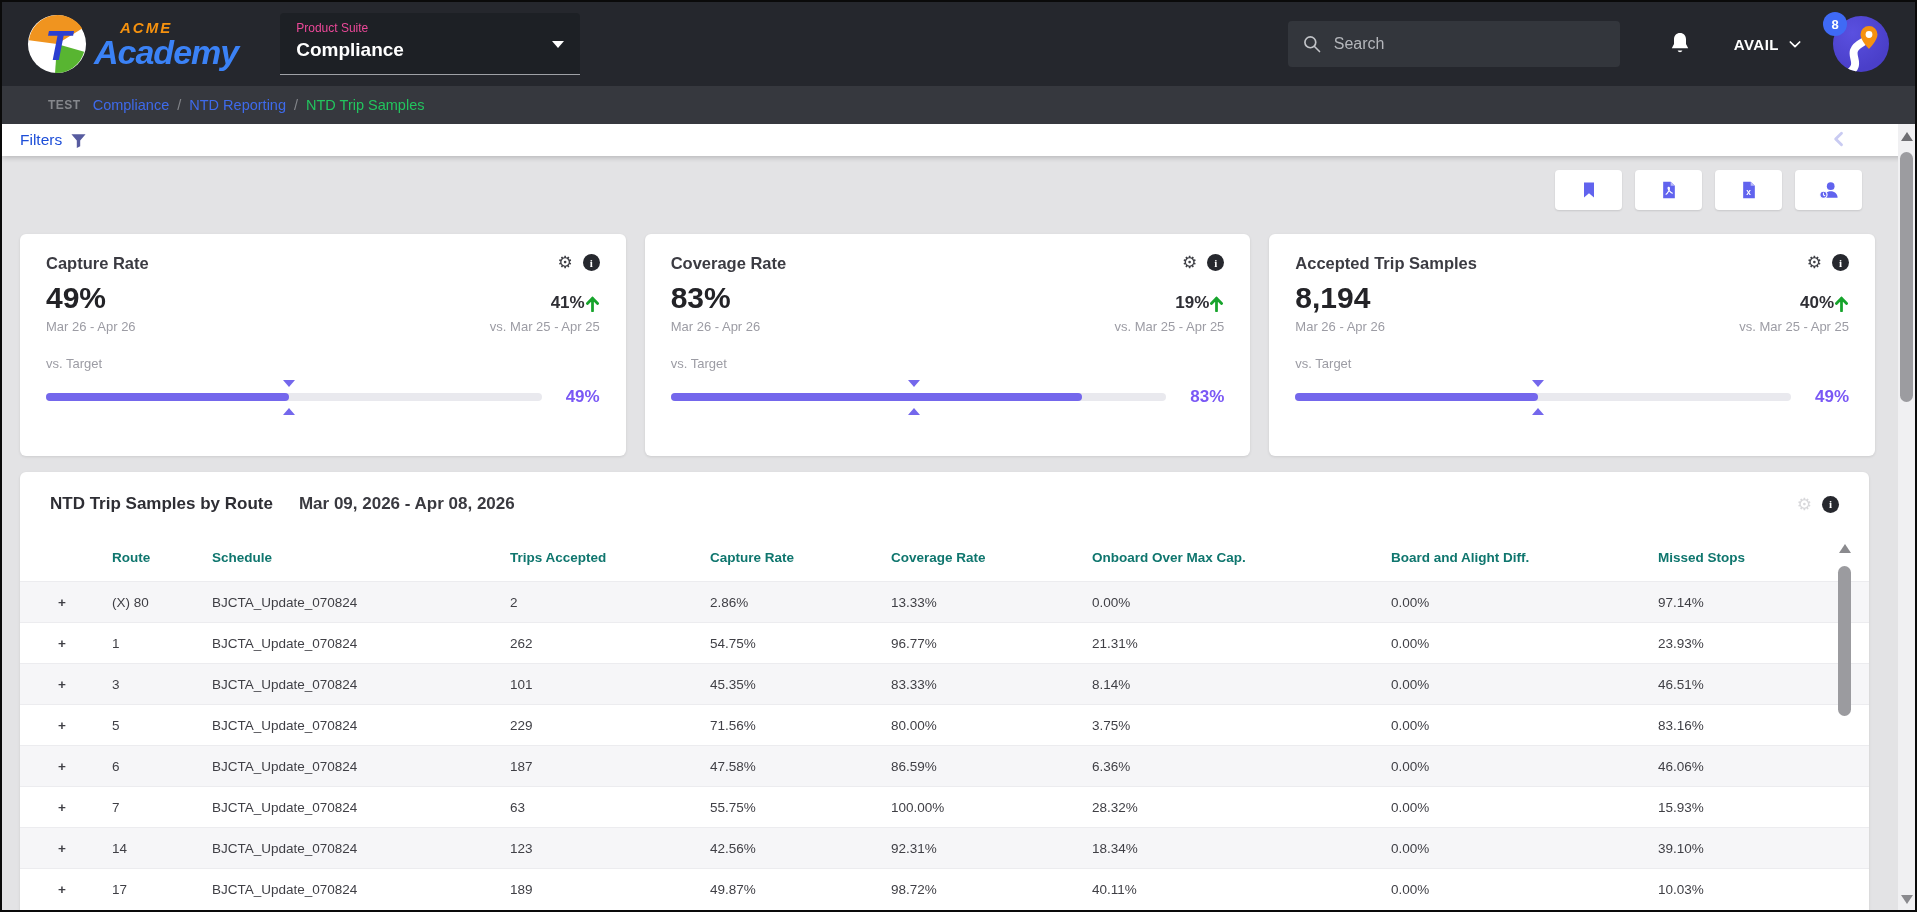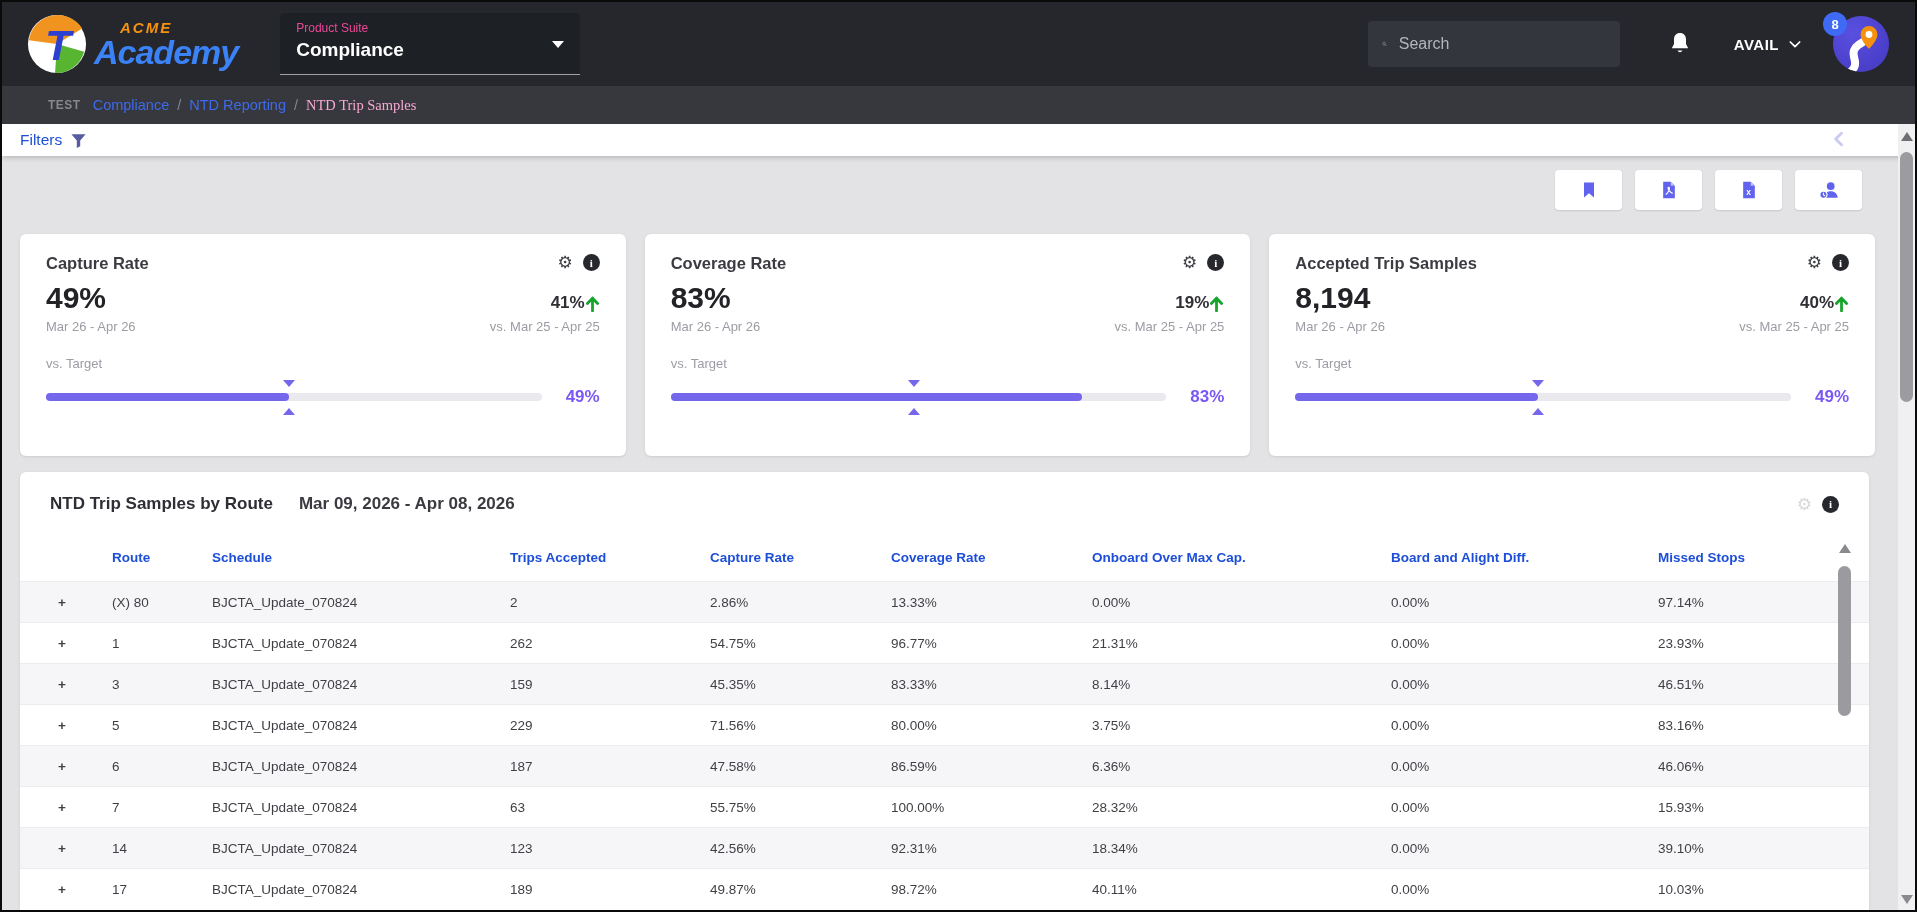--- a/index.html
+++ b/index.html
@@ -12,36 +12,36 @@
   .logo-wrap { display:flex; align-items:center; cursor:pointer; }
   .logo-circle { width:62px; height:62px; }
   .logo-text { margin-left:6px; font-style:italic; line-height:1; }
   .logo-acme { color:#f6920f; font-size:15px; font-weight:bold; letter-spacing:2px; margin-left:26px; }
   .logo-academy { color:#3b82f6; font-size:34px; font-weight:bold; letter-spacing:-1px; }
   .suite-box { margin-left:42px; width:300px; height:62px; background:#1d2025; border-bottom:1px solid #9fa1a6; border-radius:4px 4px 0 0; padding:8px 16px 0 16px; position:relative; cursor:pointer; }
   .suite-label { color:#ec4899; font-size:12px; }
   .suite-value { color:#fff; font-size:19px; font-weight:bold; margin-top:4px; }
   .suite-caret { position:absolute; right:16px; top:28px; width:0; height:0; border-left:6px solid transparent; border-right:6px solid transparent; border-top:7px solid #fff; }
   .top-spacer { flex:1; }
-  .searchbox { width:252px; height:46px; background:#33363c; border-radius:4px; display:flex; align-items:center; padding:0 14px; }
+  .searchbox { width:332px; height:46px; background:#33363c; border-radius:4px; display:flex; align-items:center; padding:0 14px; }
   .searchbox input { background:transparent; border:none; outline:none; color:#d6d8db; font-size:16px; margin-left:12px; width:230px; font-family:"Liberation Sans",sans-serif; }
   .searchbox input::placeholder { color:#b4b6bb; }
   .bell-btn { margin-left:48px; cursor:pointer; display:flex; }
   .user-menu { margin-left:42px; display:flex; align-items:center; color:#fff; font-size:15px; font-weight:bold; letter-spacing:.5px; cursor:pointer;text-align:center; }
   .user-menu svg { margin-left:8px; }
   .avatar-wrap { position:relative; margin-left:30px; width:56px; height:56px; cursor:pointer; }
   .avatar { width:56px; height:56px; border-radius:50%; background:radial-gradient(circle at 35% 30%, #5a50e0, #4a3fc9 70%); overflow:hidden; position:relative; }
   .badge { position:absolute; top:-4px; left:-10px; width:24px; height:24px; border-radius:50%; background:#3f6af5; color:#fff; font-size:13px; font-weight:bold; display:flex; align-items:center; justify-content:center; z-index:2; }
 
   
   .crumbbar { position:absolute; top:84px; left:0; right:0; height:38px; background:#36383e; display:flex; align-items:center; padding-left:46px; z-index:29; }
   .crumb-env { color:#85878c; font-size:12px; font-weight:bold; letter-spacing:.5px; margin-right:12px; }
   .crumb-link { color:#3e6aeb; font-size:14.5px; cursor:pointer; }
   .crumb-sep { color:#84868b; font-size:14.5px; margin:0 8px; }
-  .crumb-current { color:#f9a8d4; font-size:14.5px;font-family:Liberation Serif, serif; }
+  .crumb-current { color:#22c55e; font-size:14.5px; }
 
   
   .content { position:absolute; top:122px; left:0; right:0; bottom:0; background:#e3e3e5; }
   .filtersbar { position:absolute; top:0; left:0; right:0; height:32px; background:#fff; box-shadow:0 2px 5px rgba(0,0,0,.18); display:flex; align-items:center; padding-left:18px; z-index:5; }
   .filters-label { color:#1d4ed8; font-size:15.5px; margin-right:8px; }
   .collapse-chevron { position:absolute; right:66px; top:4px; }
 
   
   .toolbar { position:absolute; top:46px; right:53px; display:flex; gap:13px; z-index:4; }
   .tool-btn { width:67px; height:40px; background:#fff; border:none; border-radius:4px; box-shadow:0 1px 2px rgba(0,0,0,.12); display:flex; align-items:center; justify-content:center; cursor:pointer; }
@@ -67,21 +67,21 @@
   .marker-up { position:absolute; bottom:-14px; margin-left:-6px; width:0; height:0; border-left:6px solid transparent; border-right:6px solid transparent; border-bottom:7px solid #7467ec; }
   .slider-value { color:#7a58f5; font-size:17px; font-weight:bold; min-width:44px; text-align:right; }
 
   
   .table-card { position:absolute; top:348px; left:18px; right:46px; bottom:-4px; background:#fff; border-radius:6px 6px 0 0; box-shadow:0 1px 3px rgba(0,0,0,.10); padding-top:22px; overflow:hidden; }
   .table-head { display:flex; align-items:center; padding:0 30px; }
   .table-title { color:#2e2e34; font-size:17px; font-weight:bold; }
   .table-daterange { margin-left:26px; color:#3a3a40; font-size:17px; font-weight:600; }
   .table-head .card-icons { margin-left:auto; }
   table.data { width:100%; border-collapse:collapse; table-layout:fixed; margin-top:26px; }
-  table.data th { text-align:left; font-size:13.5px; color:#1d4ed8; font-weight:600; padding:10px 4px 16px 18px; }
+  table.data th { text-align:left; font-size:13.5px; color:#0f766e; font-weight:600; padding:10px 4px 16px 18px; }
   table.data td { font-size:13.5px; color:#3f3f45; padding:0 4px 0 18px; height:41px; }
   table.data tbody tr { border-top:1px solid #ececef; }
   table.data tbody tr:nth-child(odd) { background:#f6f6f8; }
   td.cell-plus { color:#7a3ad8; font-weight:bold; font-size:18px; padding-left:38px !important; cursor:pointer; }
   td.link { color:#8050f2; cursor:pointer; }
 
   
   .inner-scroll { position:absolute; top:72px; right:18px; bottom:6px; width:13px; z-index:6; }
   .inner-scroll .tri-up { position:absolute; top:0; left:1px; width:0; height:0; border-left:6px solid transparent; border-right:6px solid transparent; border-bottom:9px solid #8a8a8e; }
   .inner-scroll .thumb { position:absolute; top:22px; left:0; width:13px; height:150px; border-radius:7px; background:#9b9b9f; }
@@ -358,21 +358,21 @@
               <td>54.75%</td>
               <td>96.77%</td>
               <td class="link">21.31%</td>
               <td>0.00%</td>
               <td class="link">23.93%</td>
             </tr>
             <tr>
               <td class="cell-plus">+</td>
               <td>3</td>
               <td>BJCTA_Update_070824</td>
-              <td>159</td>
+              <td>101</td>
               <td>45.35%</td>
               <td>83.33%</td>
               <td class="link">8.14%</td>
               <td>0.00%</td>
               <td class="link">46.51%</td>
             </tr>
             <tr>
               <td class="cell-plus">+</td>
               <td>5</td>
               <td>BJCTA_Update_070824</td>

